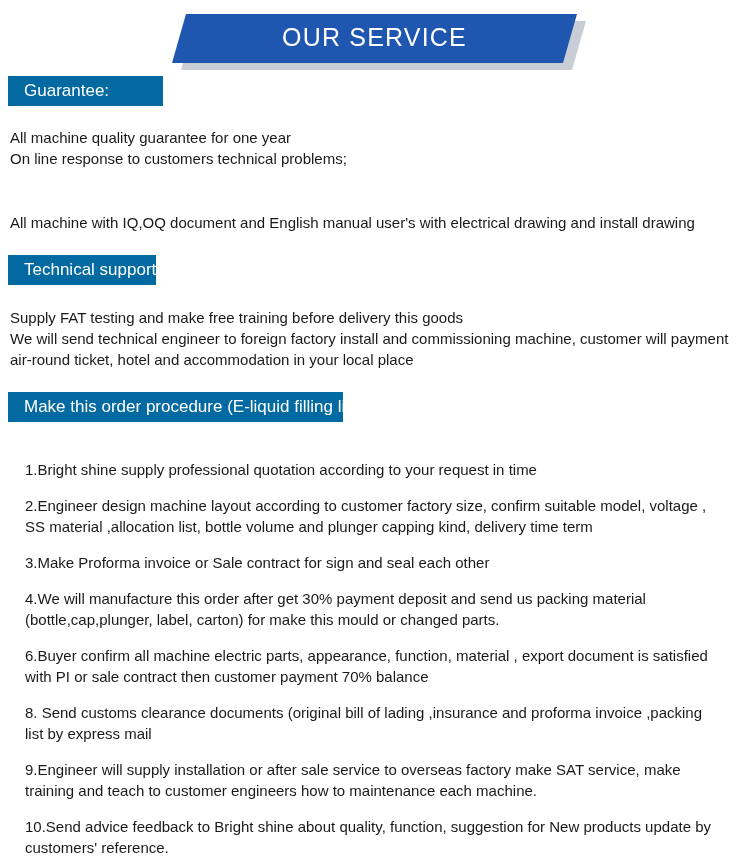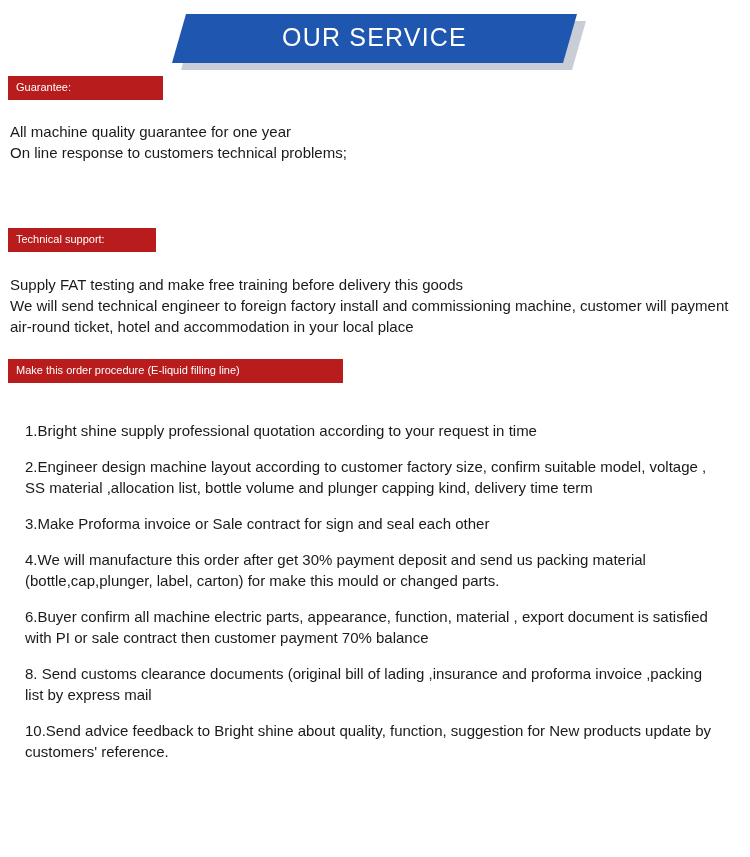--- a/index.html
+++ b/index.html
@@ -52,25 +52,25 @@
     color: #ffffff;
     font-size: 25px;
     letter-spacing: 1.2px;
     font-weight: 400;
     line-height: 1;
     padding-bottom: 2px;
   }
 
   
   .section-head {
-    background: #b91c1c;
+    background: #0369a1;
     color: #ffffff;
-    font-size: 11px;
+    font-size: 17px;
     line-height: 1;
-    padding: 6px 8px 7px 8px;
+    padding: 6px 8px 7px 16px;
     display: inline-block;
     box-sizing: border-box;
     white-space: nowrap;
   }
   .head-row {
     padding-left: 8px;
   }
 
   .body-text {
     font-size: 15px;
@@ -107,20 +107,23 @@
   </div>
   <div class="sp-a"></div>
   <div class="body-text">
     <p>All machine quality guarantee for one year</p>
     <p>On line response to customers technical problems;</p>
   </div>
 
   <div class="sp-c"></div>
 
   <div class="sp-a"></div>
+  <div class="body-text">
+    <p>All machine with IQ,OQ document and English manual user's with electrical drawing and install drawing</p>
+  </div>
 
   <div class="sp-c"></div>
 
   <div class="head-row">
     <span class="section-head" style="width:148px;">Technical support:</span>
   </div>
   <div class="sp-c"></div>
   <div class="body-text">
     <p>Supply FAT testing and make free training before delivery this goods</p>
     <p>We will send technical engineer to foreign factory install and commissioning machine, customer will payment air-round ticket, hotel and accommodation in your local place</p>
@@ -132,16 +135,17 @@
     <span class="section-head" style="width:335px;">Make this order procedure (E-liquid filling line)</span>
   </div>
   <div class="sp-c"></div>
   <div class="body-text proc-list">
     <p>1.Bright shine supply professional quotation according to your request in time</p>
     <p>2.Engineer design machine layout according to customer factory size, confirm suitable model, voltage , SS material ,allocation list, bottle volume and plunger capping kind, delivery time term</p>
     <p>3.Make Proforma invoice or Sale contract for sign and seal each other</p>
     <p>4.We will manufacture this order after get 30% payment deposit and send us packing material (bottle,cap,plunger, label, carton) for make this mould or changed parts.</p>
     <p>6.Buyer confirm all machine electric parts, appearance, function, material , export document is satisfied with PI or sale contract then customer payment 70% balance</p>
     <p>8. Send customs clearance documents (original bill of lading ,insurance and proforma invoice ,packing list by express mail</p>
+    <p>9.Engineer will supply installation or after sale service to overseas factory make SAT service, make training and teach to customer engineers how to maintenance each machine.</p>
     <p>10.Send advice feedback to Bright shine about quality, function, suggestion for New products update by customers' reference.</p>
   </div>
 
 </div>
 
 </body></html>

